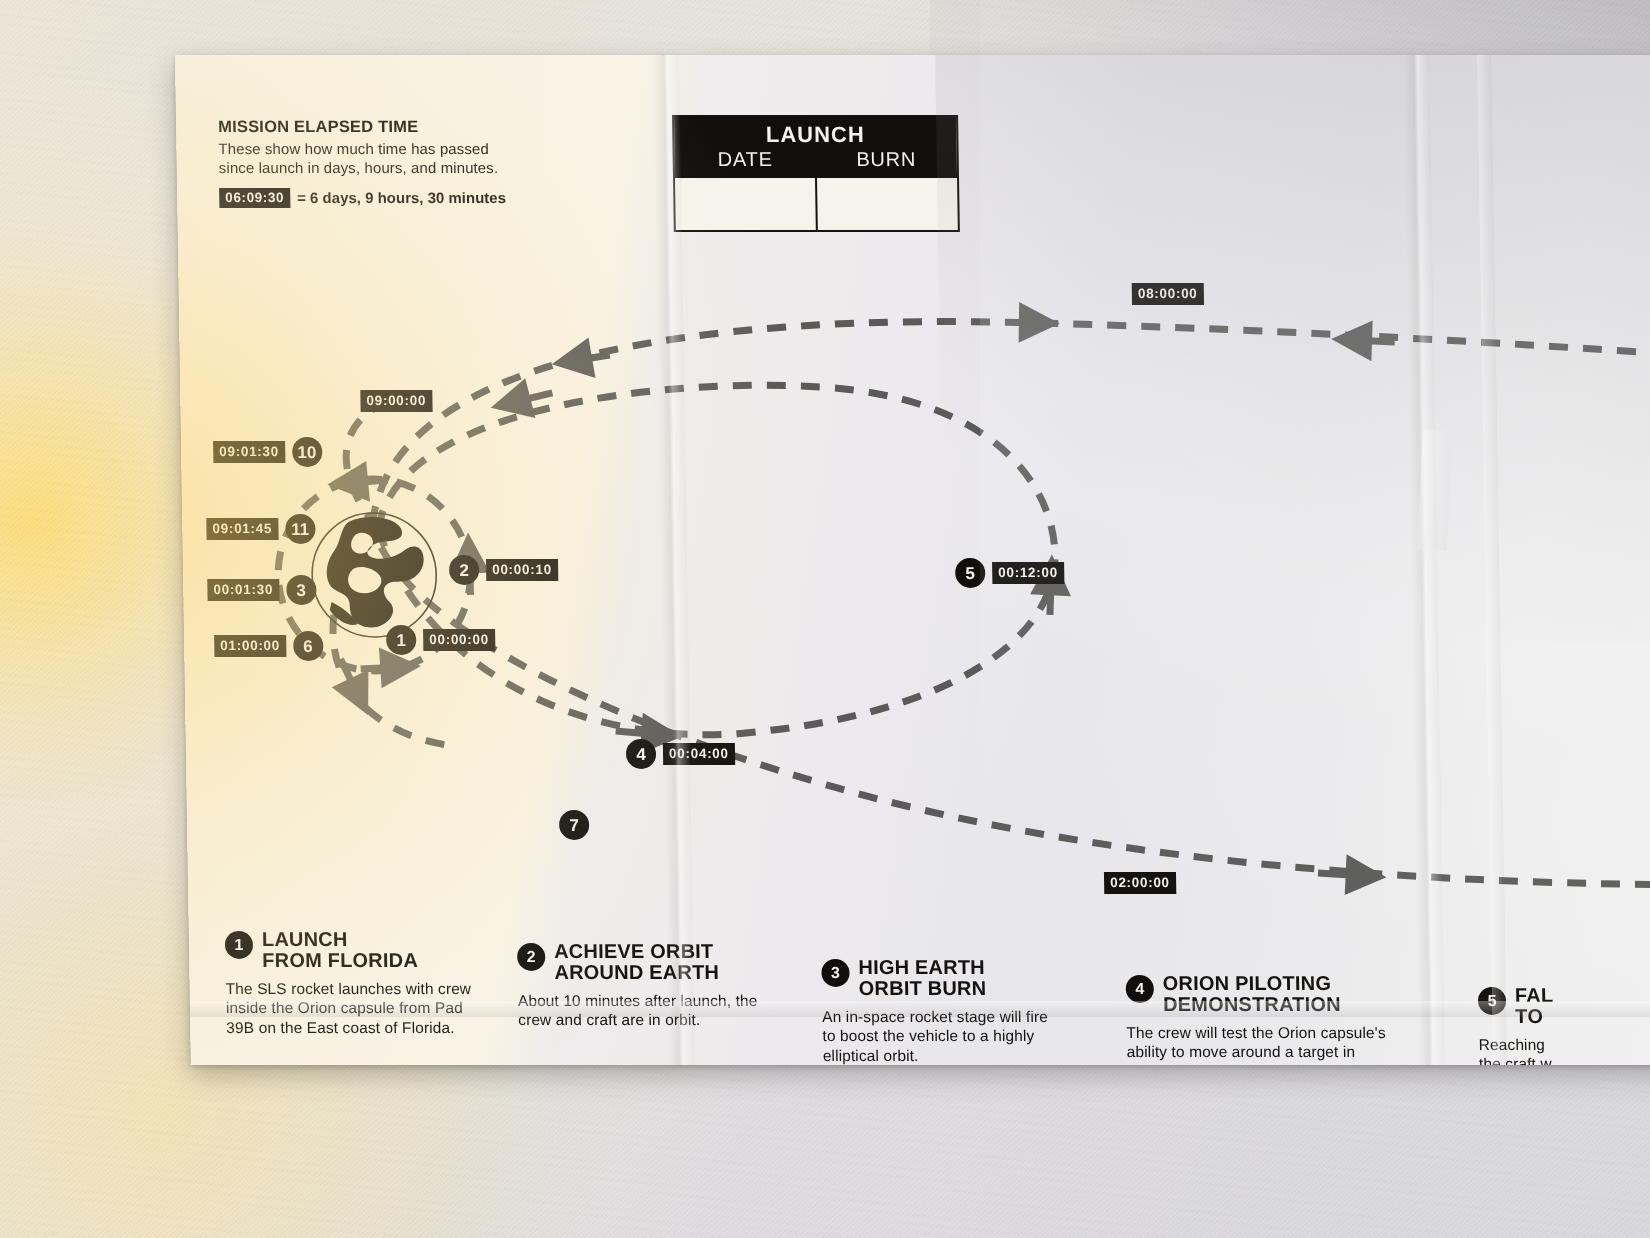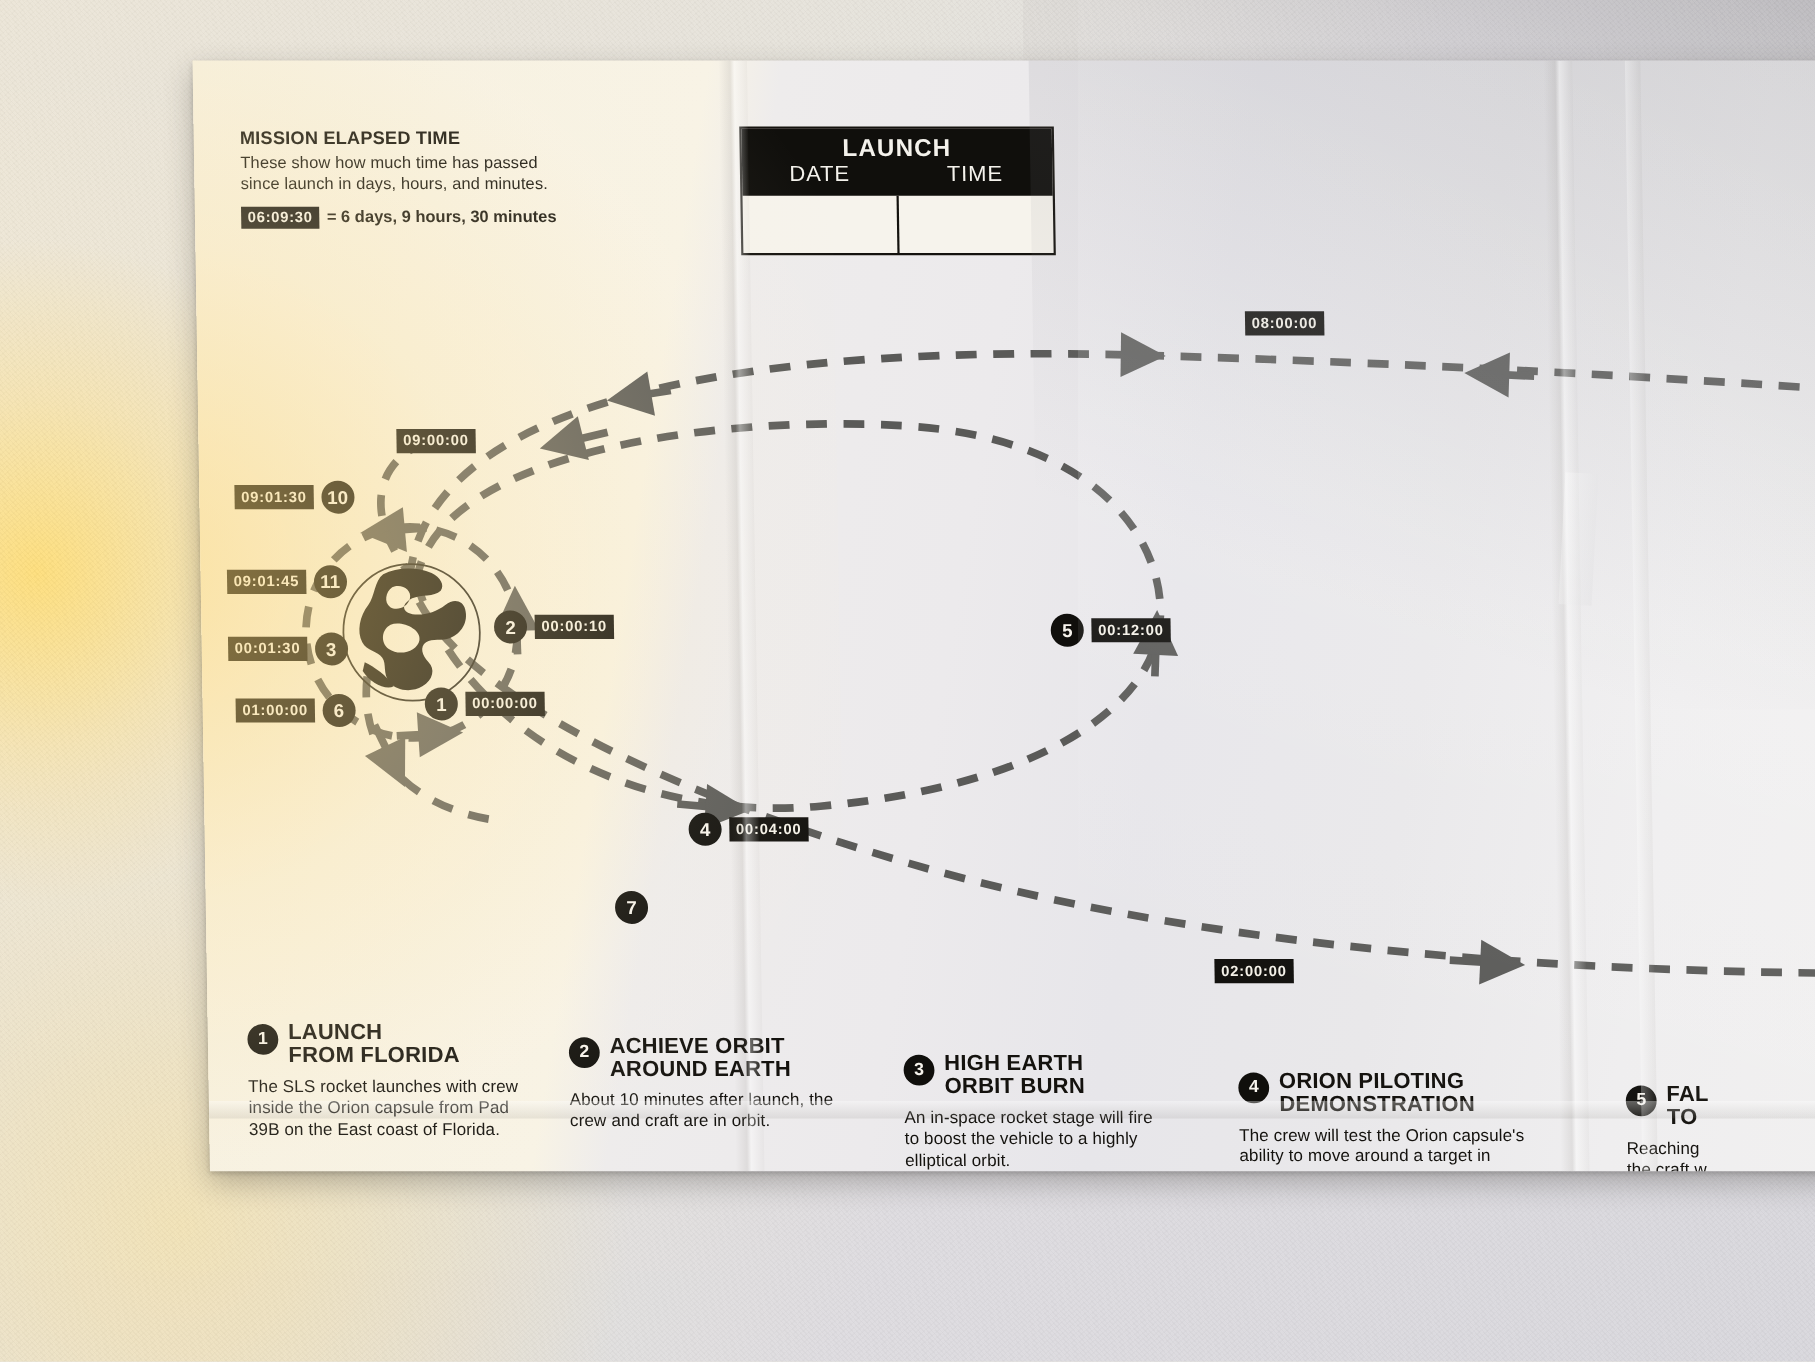--- a/index.html
+++ b/index.html
@@ -225,21 +225,21 @@
         <span class="chip">06:09:30</span>
         <span class="legend-eq">= 6 days, 9 hours, 30 minutes</span>
       </div>
     </div>
 
     <div id="launch-table">
       <div id="launch-head">
         <div class="lt">LAUNCH</div>
         <div id="launch-cols">
           <div>DATE</div>
-          <div>TIME</div>
+          <div>BURN</div>
         </div>
       </div>
       <div id="launch-body">
         <div></div>
         <div></div>
       </div>
     </div>
 
     <div id="time-labels">
         <span class="tchip" style="position: absolute; left: 953px; top: 228px;">08:00:00</span>

